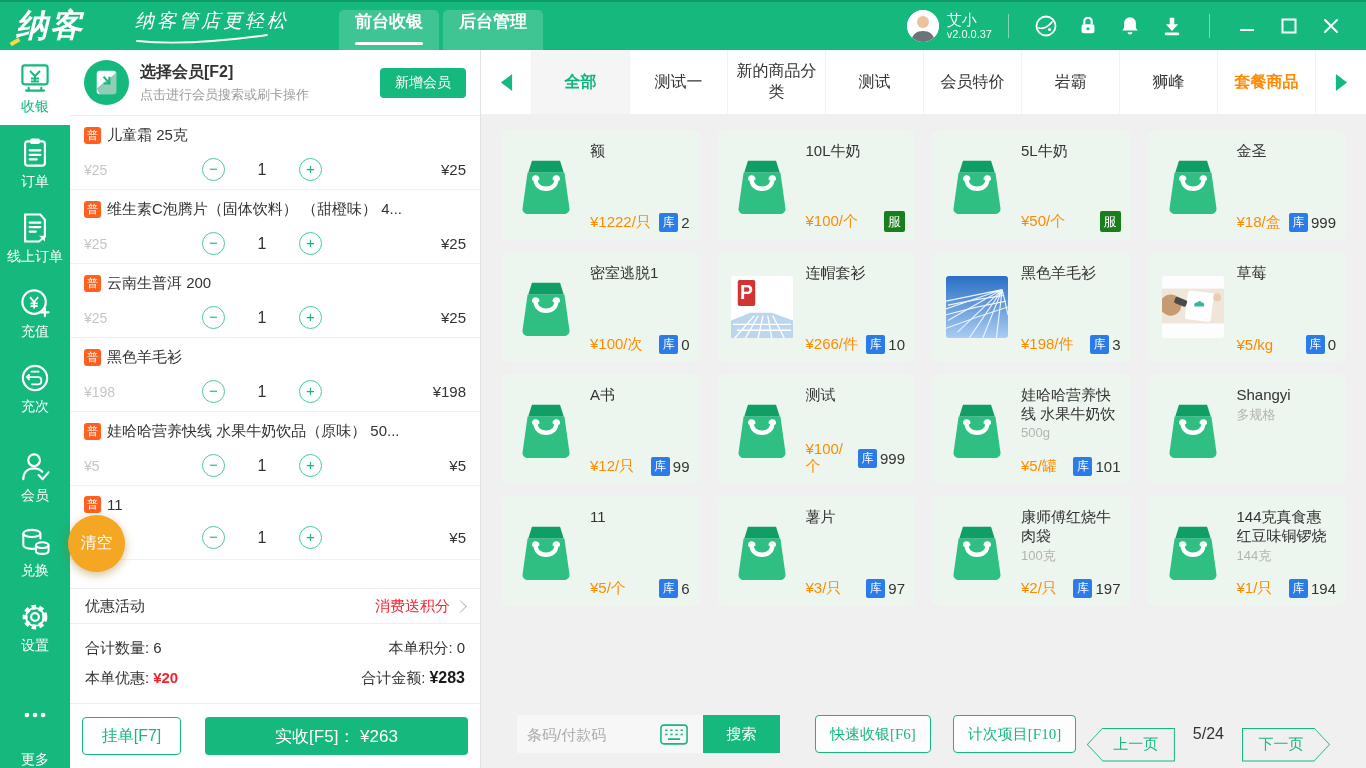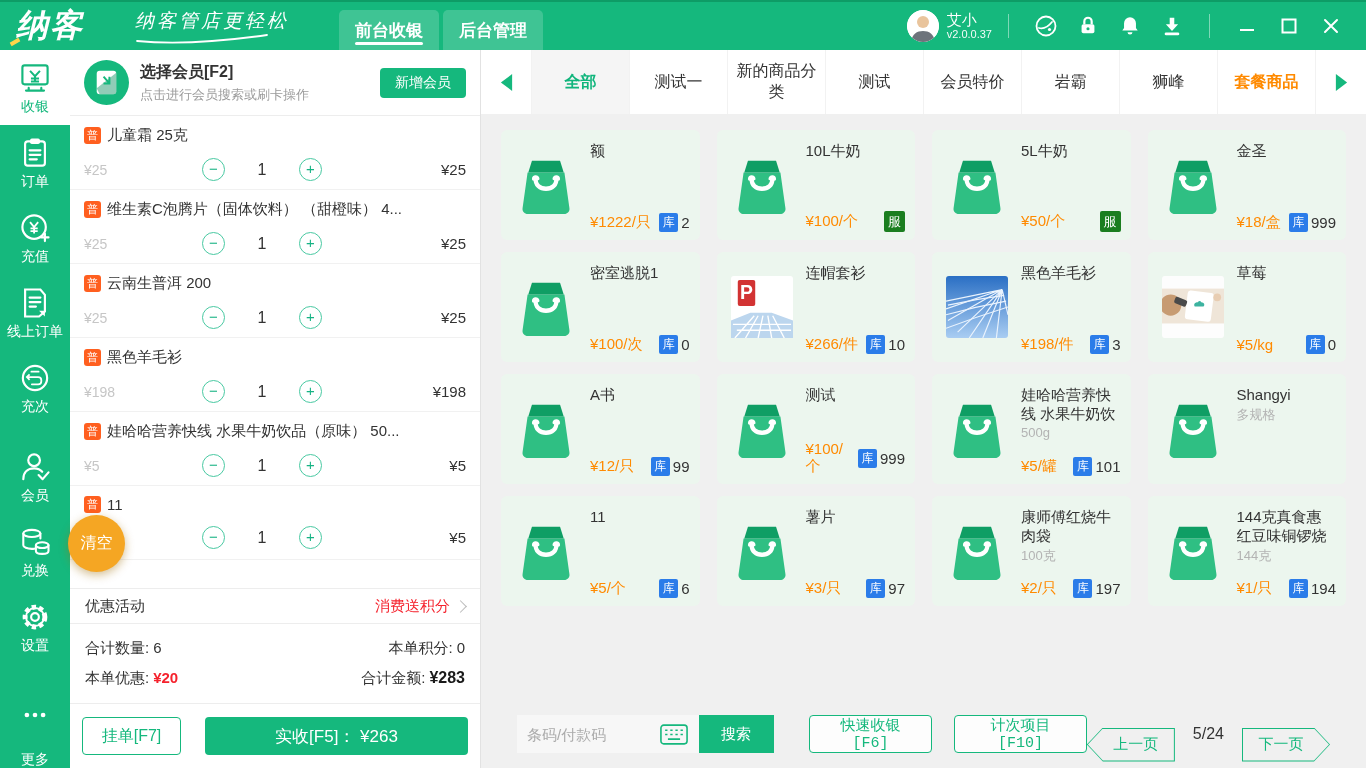--- a/index.html
+++ b/index.html
@@ -8,21 +8,21 @@
   .app { position:absolute; inset:0; }
 
   
   .header { position:absolute; top:0; left:0; right:0; height:50px; background:#15b87d; display:flex; align-items:center; color:#fff; z-index:10; border-top:2px solid #0e9c66;gap:28px;}
   .logo { font-size:32px; font-weight:900; font-style:italic; margin-left:16px; letter-spacing:2px; position:relative; }
   .logo::before{content:""; position:absolute; left:-6px; bottom:4px; width:10px; height:4px; background:#ffd54a; transform:rotate(-30deg);}
   .slogan-wrap{ margin-left:23px; position:relative; }
   .slogan { font-size:19px; font-style:italic; letter-spacing:3px; }
   .slogan-swoosh{ display:block; margin-top:0px; }
   .header-tabs { display:flex; margin-left:22px; align-self:flex-end; gap:4px; }
-  .h-tab { min-width:100px; height:40px; background:rgba(255,255,255,.18); border-radius:5px 5px 0 0; display:flex; align-items:center; justify-content:center; font-size:17px; font-weight:bold; cursor:pointer; position:relative; padding:0 16px;}
+  .h-tab { min-width:100px; height:40px; background:rgba(255,255,255,.18); border-radius:5px 5px 0 0; display:flex; justify-content:center; font-size:17px; font-weight:bold; cursor:pointer; position:relative; padding:0 16px;}
   .h-tab.active::after{ content:""; position:absolute; bottom:5px; width:68px; height:3px; background:#fff; border-radius:2px;}
   .header-right{ margin-left:auto; display:flex; align-items:center; margin-right:14px; }
   .avatar { width:32px; height:32px; border-radius:50%; background:#fff; overflow:hidden; display:flex; align-items:flex-end; justify-content:center; cursor:pointer;}
   .user-meta{ margin-left:8px; line-height:1.15; }
   .user-name{ font-size:15px; }
   .user-ver{ font-size:11px; opacity:.95; }
   .h-sep{ width:1px; height:24px; background:rgba(255,255,255,.45); margin:0 16px; }
   .h-icon{ width:26px; height:26px; margin:0 8px; display:flex; align-items:center; justify-content:center; cursor:pointer; }
   .win-btn{ width:30px; height:26px; margin:0 6px; display:flex; align-items:center; justify-content:center; cursor:pointer; }
 
@@ -90,21 +90,21 @@
   .stock-badge.b-green{ background:#1a7e1f; width:21px; height:21px; font-size:13px;}
   .stock-num{ font-size:15px; color:#333; margin-left:3px; }
 
   
   .foot{ position:absolute; left:0; right:0; bottom:0; height:68px; display:flex; align-items:center; padding:0 36px; }
   .barcode-box{ display:flex; align-items:center; width:186px; height:38px; background:#f7f7f7; }
   .barcode-input{ border:none; outline:none; background:transparent; font-size:15px; padding:0 10px; width:140px; color:#333; font-family:inherit;}
   .barcode-input::placeholder{ color:#ababab; }
   .kb-icon{ width:34px; display:flex; align-items:center; justify-content:center; cursor:pointer; }
   .search-btn{ width:77px; height:38px; background:#15b87d; color:#fff; border:none; font-size:15px; cursor:pointer; font-family:inherit;}
-  .foot-btn{ height:38px; background:#fdfdfd; border:1px solid #15b87d; color:#15b87d; border-radius:4px; font-size:15px; padding:0 14px; cursor:pointer; font-family:Liberation Mono, monospace;}
+  .foot-btn{ height:38px; background:#fdfdfd; border:1px solid #15b87d; color:#15b87d; border-radius:4px; font-size:15px; padding:0 14px; cursor:pointer; font-family:Liberation Serif, serif;}
   .quick-btn{ margin-left:35px; }
   .count-btn{ margin-left:22px; }
   .pager{ margin-left:auto; display:flex; align-items:center; }
   .pg{ position:relative; width:88px; height:34px; cursor:pointer;margin-top:21px; }
   .pg-bg,.pg-in{ position:absolute; }
   .pg-bg{ inset:0; background:#15b87d; }
   .pg-in{ inset:1px; background:#f0f0f0; }
   .pg.prev .pg-bg{ clip-path:polygon(16px 0,100% 0,100% 100%,16px 100%,0 50%); }
   .pg.prev .pg-in{ clip-path:polygon(15px 0,100% 0,100% 100%,15px 100%,0 50%); }
   .pg.next .pg-bg{ clip-path:polygon(0 0,calc(100% - 16px) 0,100% 50%,calc(100% - 16px) 100%,0 100%); }
@@ -205,33 +205,33 @@
       <div class="sb-item">
         <span class="sb-icon"><svg viewBox="0 0 40 40" fill="none" stroke="currentColor" stroke-width="2.4">
             <rect x="9" y="7" width="22" height="27" rx="3"></rect>
             <rect x="14.5" y="4" width="11" height="6" rx="2" fill="currentColor" stroke="none"></rect>
             <path d="M14 17h12M14 22h12M14 27h8" stroke-linecap="round"></path>
           </svg></span>
         <span class="sb-label">订单</span>
       </div>
       <div class="sb-item">
         <span class="sb-icon"><svg viewBox="0 0 40 40" fill="none" stroke="currentColor" stroke-width="2.4">
+            <path d="M9 5h17l5 6v18.5L24.5 35H9z"></path>
+            <path d="M31 35l-6.5-6.5H31z" fill="currentColor" stroke="none"></path>
+            <path d="M14 14h12M14 19h12M14 24h7" stroke-linecap="round"></path>
+          </svg></span>
+        <span class="sb-label">线上订单</span>
+      </div>
+      <div class="sb-item">
+        <span class="sb-icon"><svg viewBox="0 0 40 40" fill="none" stroke="currentColor" stroke-width="2.4">
             <circle cx="19" cy="19" r="13"></circle>
             <path d="M14.5 13.5l4.5 5.5 4.5-5.5M19 19v7M15 20.5h8M15 23.5h8" stroke-width="2"></path>
             <path d="M31 26.5v8M27 30.5h8" stroke-linecap="round"></path>
           </svg></span>
         <span class="sb-label">充值</span>
-      </div>
-      <div class="sb-item">
-        <span class="sb-icon"><svg viewBox="0 0 40 40" fill="none" stroke="currentColor" stroke-width="2.4">
-            <path d="M9 5h17l5 6v18.5L24.5 35H9z"></path>
-            <path d="M31 35l-6.5-6.5H31z" fill="currentColor" stroke="none"></path>
-            <path d="M14 14h12M14 19h12M14 24h7" stroke-linecap="round"></path>
-          </svg></span>
-        <span class="sb-label">线上订单</span>
       </div>
       <div class="sb-item">
         <span class="sb-icon"><svg viewBox="0 0 40 40" fill="none" stroke="currentColor" stroke-width="2.4">
             <circle cx="20" cy="20" r="13.5"></circle>
             <path d="M14 16l-3 3 3 3" stroke-width="2"></path>
             <path d="M12.5 19h11a3.5 3.5 0 0 1 3.5 3.5v1a3.5 3.5 0 0 1-3.5 3.5h-7" stroke-width="2" stroke-linecap="round"></path>
             <path d="M16 13h8" stroke-width="2" stroke-linecap="round"></path>
           </svg></span>
         <span class="sb-label">充次</span>
       </div>

